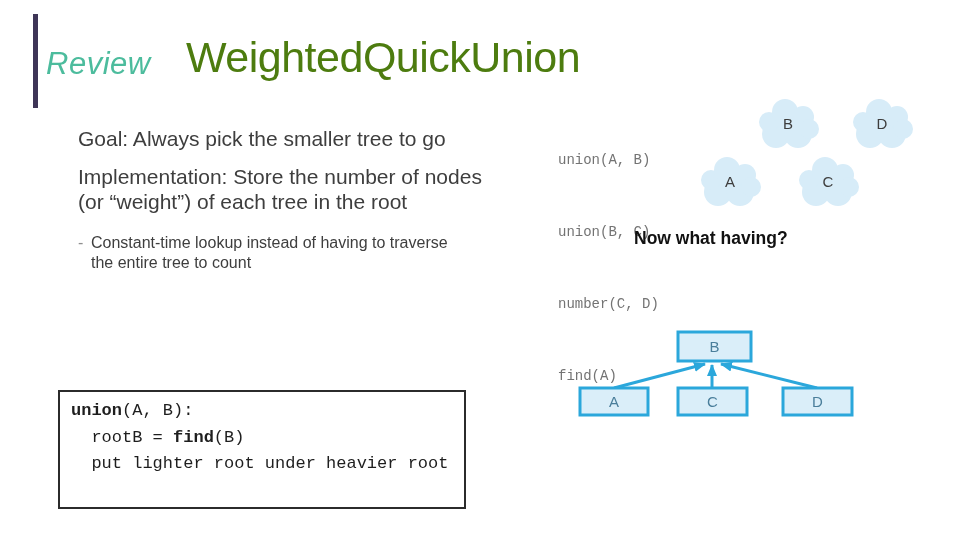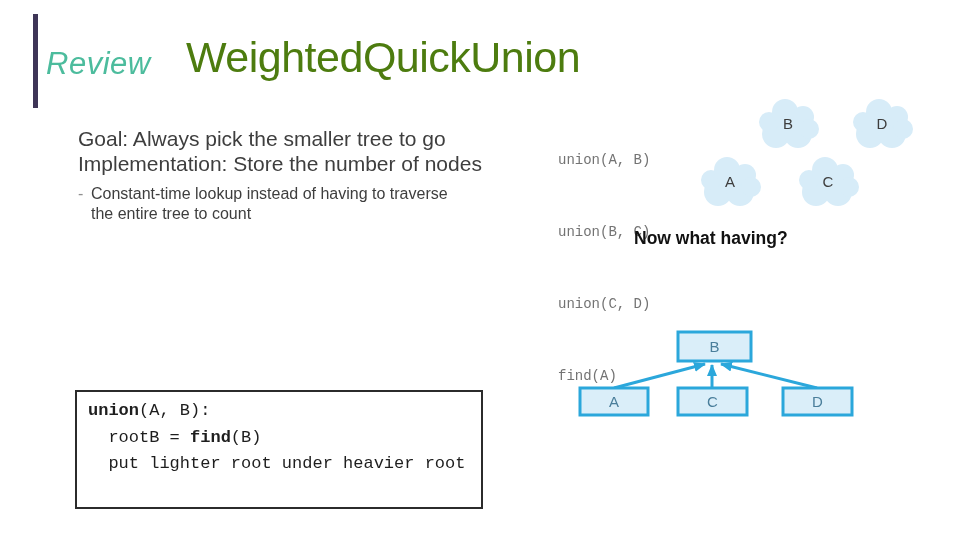--- a/index.html
+++ b/index.html
@@ -7,41 +7,41 @@
     position:relative;width:960px;height:540px;background:#ffffff;overflow:hidden;
     font-family:"Liberation Sans","DejaVu Sans",sans-serif;color:#3e3e3e;
   }
   
   .accent-bar{position:absolute;left:33px;top:14px;width:5px;height:94px;background:#3E3557;}
   .kicker{position:absolute;left:46px;top:46px;font-size:31px;font-style:italic;color:#4CBC9D;letter-spacing:0.5px;}
   .title{position:absolute;left:186px;top:33px;font-size:43px;font-weight:300;color:#4d7c0f;letter-spacing:-0.5px;}
   
   .body-text{position:absolute;left:78px;top:126px;width:430px;}
   .para{font-size:21px;line-height:25px;color:#3e3e3e;}
-  .para.goal{}
-  .para.impl{margin-bottom:8px;}
+  .para.goal{margin-bottom:13px;}
+  .para.impl{margin-bottom:19px;}
   .sub-bullet{position:relative;padding-left:13px;font-size:16px;line-height:19.5px;color:#3e3e3e;}
   .sub-bullet .dash{position:absolute;left:0;top:0;color:#8f8f8f;}
   
   .trace-code{position:absolute;left:558px;top:100px;font-family:"Liberation Mono","DejaVu Sans Mono",monospace;
     font-size:14px;line-height:24px;color:#737373;white-space:pre;}
   
   .question{position:absolute;left:634px;top:228px;font-size:17.5px;font-weight:bold;color:#111111;}
   .conclusion{position:absolute;left:583px;top:430px;font-size:17.5px;font-weight:bold;color:#111111;}
   
   .clouds{position:absolute;left:695px;top:95px;}
   .cloud-label{font-family:"Liberation Sans",sans-serif;font-size:15px;fill:#3d3d3d;text-anchor:middle;}
   
   .tree{position:absolute;left:565px;top:328px;}
   .tree-box{fill:#DAEEF9;stroke:#2BA7DB;stroke-width:3;}
   .tree-label{font-family:"Liberation Sans",sans-serif;font-size:15px;fill:#4a7e9b;text-anchor:middle;}
   .tree-edge{stroke:#2BA7DB;stroke-width:3;fill:none;}
   
   .union-code{
-    position:absolute;left:75px;top:390px;width:382px;height:103px;
+    position:absolute;left:58px;top:390px;width:382px;height:103px;
     border:2px solid #2b2b2b;padding:6px 11px;
     font-family:"Liberation Mono","DejaVu Sans Mono",monospace;
     font-size:17px;line-height:26.5px;color:#1e1e1e;
   }
   .code-line{white-space:pre;}
   .code-line .b{font-weight:bold;}
 </style>
 </head>
 <body>
 
@@ -50,32 +50,33 @@
   <div class="accent-bar"></div>
   <div class="kicker">Review</div>
   <div class="title">WeightedQuickUnion</div>
 
   <div class="body-text">
     <div class="para goal">
       <div>Goal: Always pick the smaller tree to go</div>
     </div>
     <div class="para impl">
       <div>Implementation: Store the number of nodes</div>
+      <div>(or “weight”) of each tree in the root</div>
     </div>
     <div class="sub-bullet">
       <span class="dash">-</span>
       <div>Constant-time lookup instead of having to traverse</div>
       <div>the entire tree to count</div>
     </div>
   </div>
 
   <div class="trace-code">
     <div class="code-line">union(A, B)</div>
     <div class="code-line">union(B, C)</div>
-    <div class="code-line">union(C, D)</div>
+    <div class="code-line">number(C, D)</div>
     <div class="code-line">find(A)</div>
   </div>
 
   <svg class="clouds" width="225" height="122" viewBox="0 0 225 122">
     <g transform="translate(63,3)" fill="#D7ECF8">
       <circle cx="18" cy="36" r="14"></circle>
         <circle cx="40" cy="36" r="14"></circle>
         <circle cx="11" cy="24" r="10"></circle>
       <circle cx="27" cy="14" r="13"></circle>
         <circle cx="45" cy="19" r="11"></circle>

